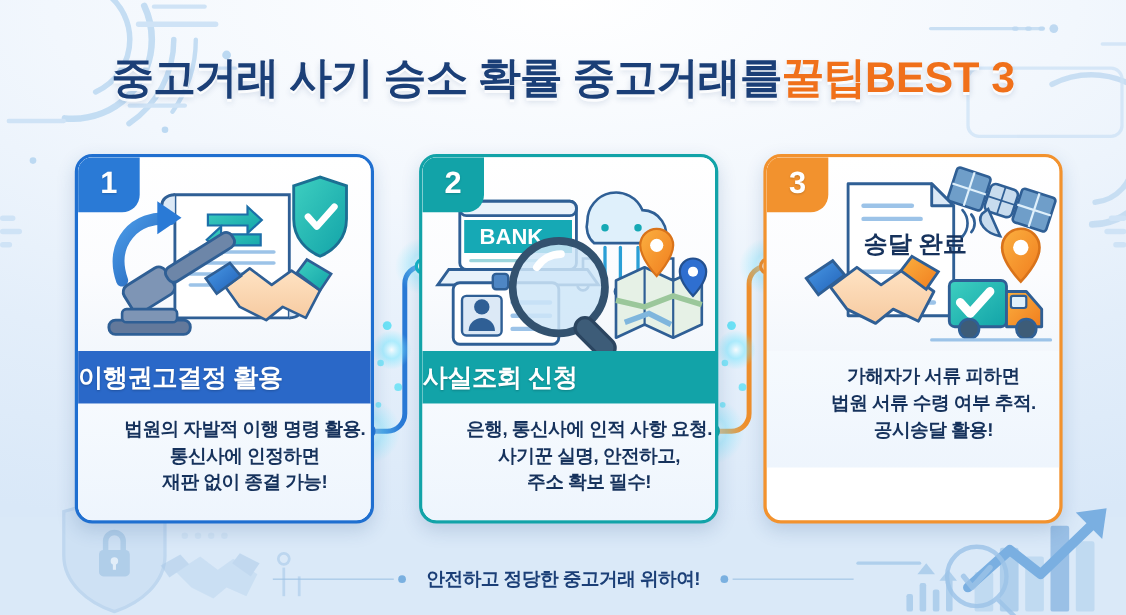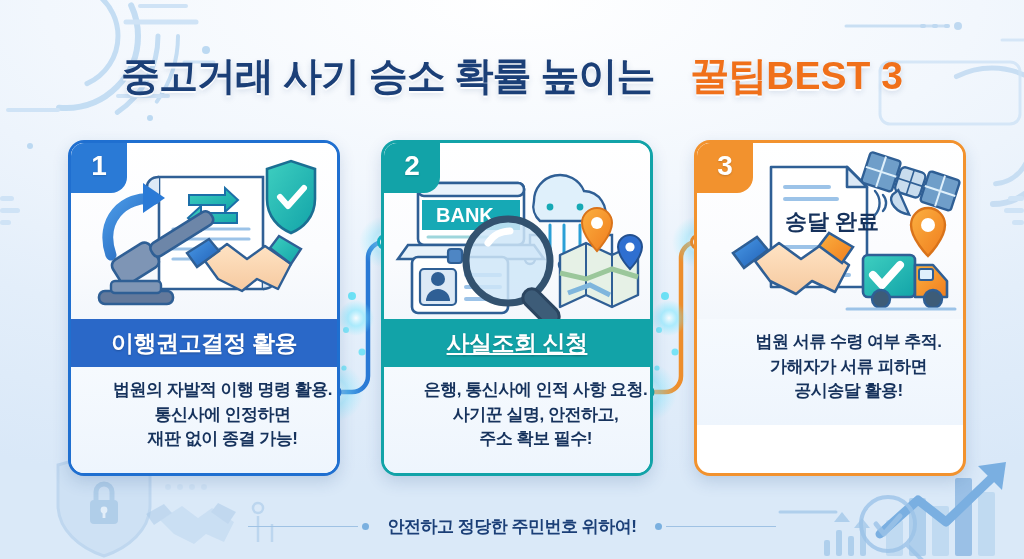--- a/index.html
+++ b/index.html
@@ -56,26 +56,26 @@
     font-size:28px;font-weight:bold;line-height:46px;text-align:center;
     border-bottom-right-radius:16px;
     border-top-left-radius:11px;
     z-index:3;
     text-shadow:0 1px 2px rgba(0,0,0,.18);
   }
   .c2 .numbadge{background:#12a3a8;}
   .c3 .numbadge{background:#f2922e;}
 
   .band{
-    height:48px;line-height:48px;text-align:center;
+    height:48px;line-height:48px;
     background:#2a68c8;color:#fff;
     font-size:23px;font-weight:bold;letter-spacing:-0.5px;
     text-shadow:0 1px 2px rgba(0,0,0,.22);
   }
-  .c2 .band{background:#12a3a8;text-decoration:underline;}
+  .c2 .band{background:#12a3a8;}
   .c3 .band{background:#f2922e;}
 
   .body{
     height:106px;
     background:linear-gradient(180deg,#f6fafe 0%,#eef5fd 100%);
     color:#16325c;
     font-size:17px;font-weight:bold;line-height:1.45;
     text-align:center;
     padding-top:11px;
     box-sizing:border-box;
@@ -253,21 +253,21 @@
         <circle cx="659" cy="330" r="3" opacity=".75"></circle>
         <circle cx="675" cy="352" r="3.5" opacity=".8"></circle>
         <circle cx="657" cy="368" r="2.6" opacity=".7"></circle>
       </g>
       <circle cx="669" cy="318" r="18" fill="url(#glow)" opacity=".75"></circle>
     </g>
   </svg>
 
   <div id="title-wrap">
     <div id="title">
-      <span>중고거래 사기 승소 확률 높이는ᅠ</span><span class="accent">꿀팁</span><span class="accent-best">BEST 3</span>
+      <span>중고거래 사기 승소 확률 중고거래를</span><span class="accent">꿀팁</span><span class="accent-best">BEST 3</span>
     </div>
   </div>
 
   <div class="card c1" id="card-1">
     <div class="illus">
       <div class="numbadge">1</div>
       <svg width="266" height="176" viewBox="0 0 266 176">
 
         <path d="M88 34 h104 v112 h-104 z" fill="#ffffff" stroke="#2f5f95" stroke-width="2.6"></path>
         <path d="M88 34 c-8 0 -12 5 -12 10 c0 5 4 9 12 9" fill="#dce9f6" stroke="#2f5f95" stroke-width="2.6"></path>
@@ -429,27 +429,27 @@
         <circle cx="184" cy="156" r="9" fill="#3d5c78" stroke="#2f5f95" stroke-width="2.4"></circle>
         <circle cx="236" cy="156" r="9" fill="#3d5c78" stroke="#2f5f95" stroke-width="2.4"></circle>
         <path d="M150 166 H258" stroke="#9cc3e8" stroke-width="3" stroke-linecap="round" fill="none"></path>
 
         <path d="M58 118 l24 -18 22 16 20 -14 28 20 -14 27 -23 -11 -16 13 -26 -13 z" fill="url(#gSkin)" stroke="#2f5f95" stroke-width="2.6" stroke-linejoin="round"></path>
         <path d="M36 110 l24 -16 11 13 -24 18 z" fill="url(#gBlue)" stroke="#2f5f95" stroke-width="2.6"></path>
         <path d="M156 104 l-24 -14 -10 13 23 17 z" fill="url(#gOr)" stroke="#2f5f95" stroke-width="2.6"></path>
       </svg>
     </div>
     <div class="body">
+      <div>가해자가 서류 피하면</div>
       <div>법원 서류 수령 여부 추적.</div>
-      <div>가해자가 서류 피하면</div>
       <div>공시송달 활용!</div>
     </div>
   </div>
 
   <div id="footer">
     <span class="frule"></span>
     <span class="fdot"></span>
-    <span id="footer-text">안전하고 정당한 주민번호 위하여!</span>
+    <span id="footer-text">안전하고 정당한 중고거래 위하여!</span>
     <span class="fdot"></span>
     <span class="frule"></span>
   </div>
 
 </div>
 
 </body></html>

